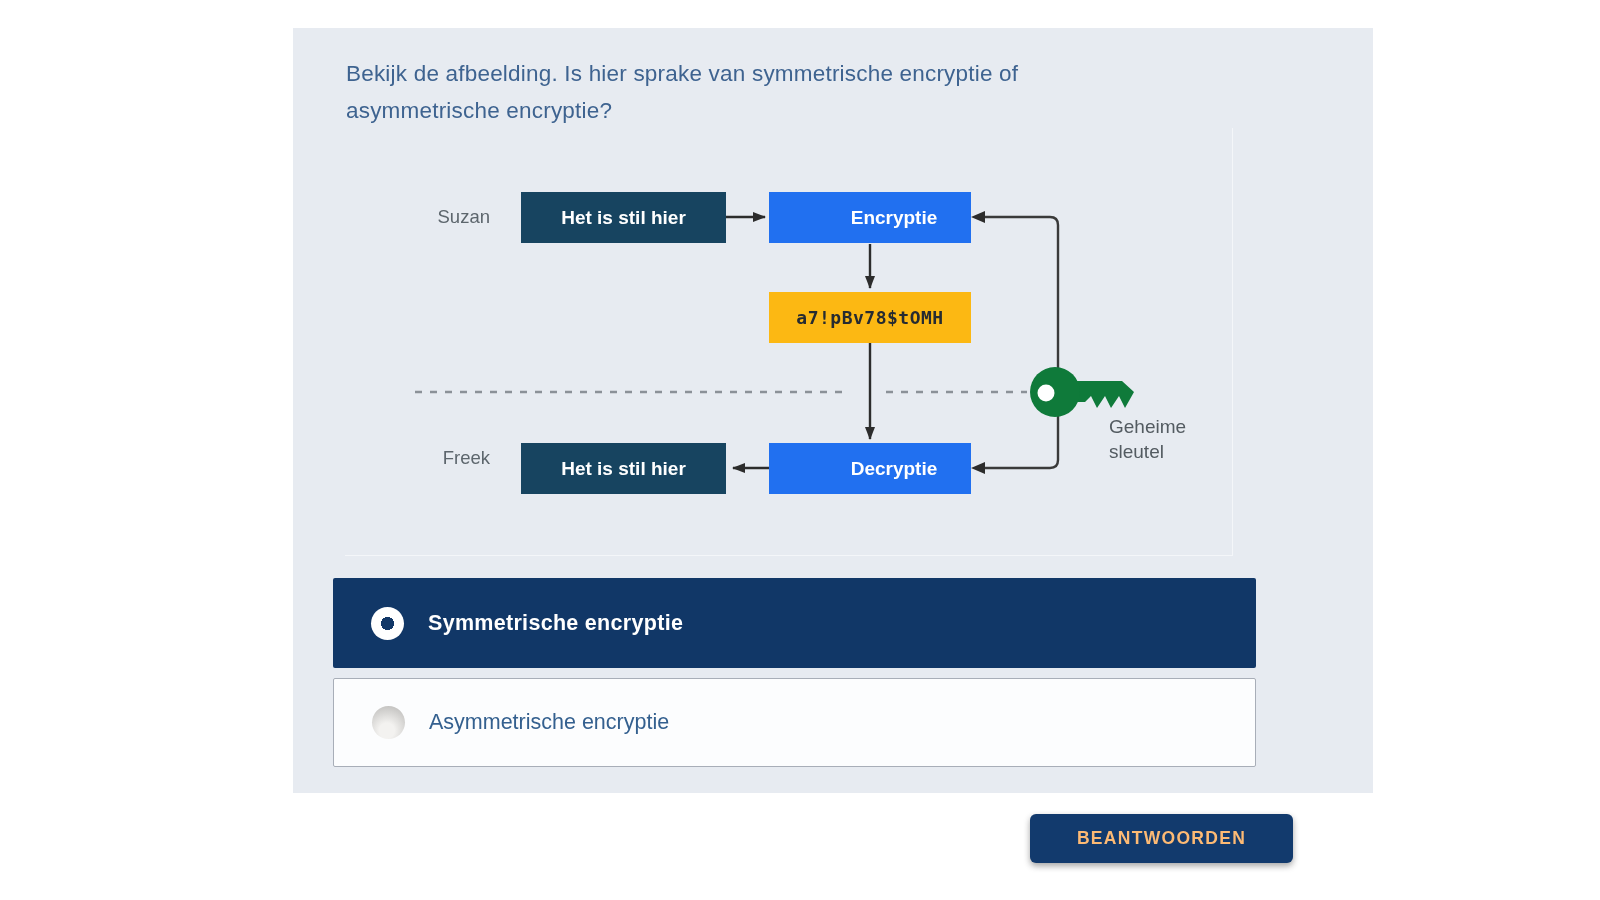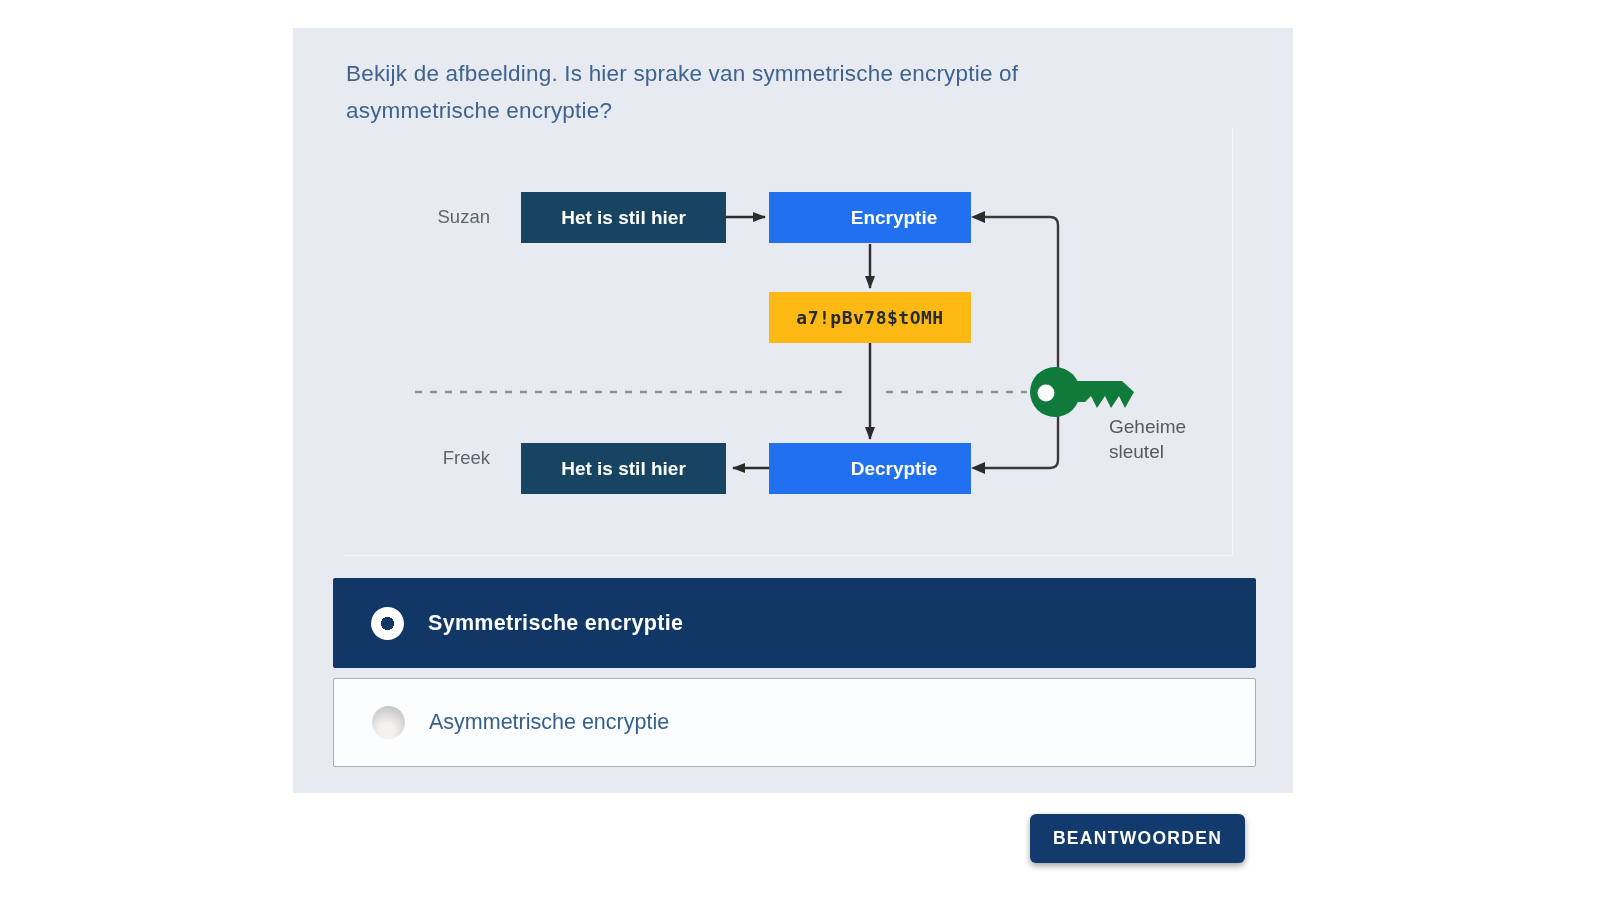--- a/index.html
+++ b/index.html
@@ -9,21 +9,21 @@
     --label-gray:#5d666d; --option2-text:#34608f;
   }
   *{box-sizing:border-box; margin:0; padding:0;}
   html,body{background:var(--page-bg);}
   .stage{
     position:relative; width:1600px; height:900px; overflow:hidden;
     background:var(--page-bg);
     font-family:"Liberation Sans", sans-serif;
   }
   .panel{
-    position:absolute; left:293px; top:28px; width:1000px; height:765px;
+    position:absolute; left:293px; top:28px; width:1080px; height:765px;
     background:var(--panel-bg);
   }
   .question{
     position:absolute; left:53px; top:27px; width:790px;
     font-size:22.5px; line-height:37px; font-weight:500;
     letter-spacing:.2px; color:var(--question-color);
   }
   
   .diagram{
     position:absolute; left:52px; top:100px; width:888px; height:428px;
@@ -68,22 +68,22 @@
   .radio{flex:0 0 33px; width:33px; height:33px; border-radius:50%; margin-left:38px;}
   .radio.checked{background:radial-gradient(circle, var(--navy) 0 6.5px, #ffffff 6.5px);}
   .radio.unchecked{background:radial-gradient(circle at 45% 75%, #f3f2f0 25%, #c6c5c3 80%, #bbbab8 100%);}
   .opt-label{margin-left:24px; font-size:21.5px;}
   .option.selected{top:550px; height:90px; background:var(--navy);}
   .option.selected .opt-label{color:#ffffff; font-weight:600; letter-spacing:.3px;}
   .option.unselected{top:650px; height:89px; background:#fcfdfe; border:1px solid #a8aeb8;}
   .option.unselected .opt-label{color:var(--option2-text); font-weight:500;}
   
   .answer-btn{
-    position:absolute; left:1030px; top:814px; width:215px; height:49px;
-    background:var(--button-navy); color:#ffffff; border:none; border-radius:6px;
+    position:absolute; left:1030px; top:814px; width:263px; height:49px;
+    background:var(--button-navy); color:#fdba74; border:none; border-radius:6px;
     font-family:inherit; font-size:17.5px; font-weight:bold; letter-spacing:1.3px;
     box-shadow:0 3px 6px rgba(30,30,30,.40); cursor:pointer;
   }
 </style>
 </head>
 <body>
 
 <div class="stage">
   <section class="panel">
 

